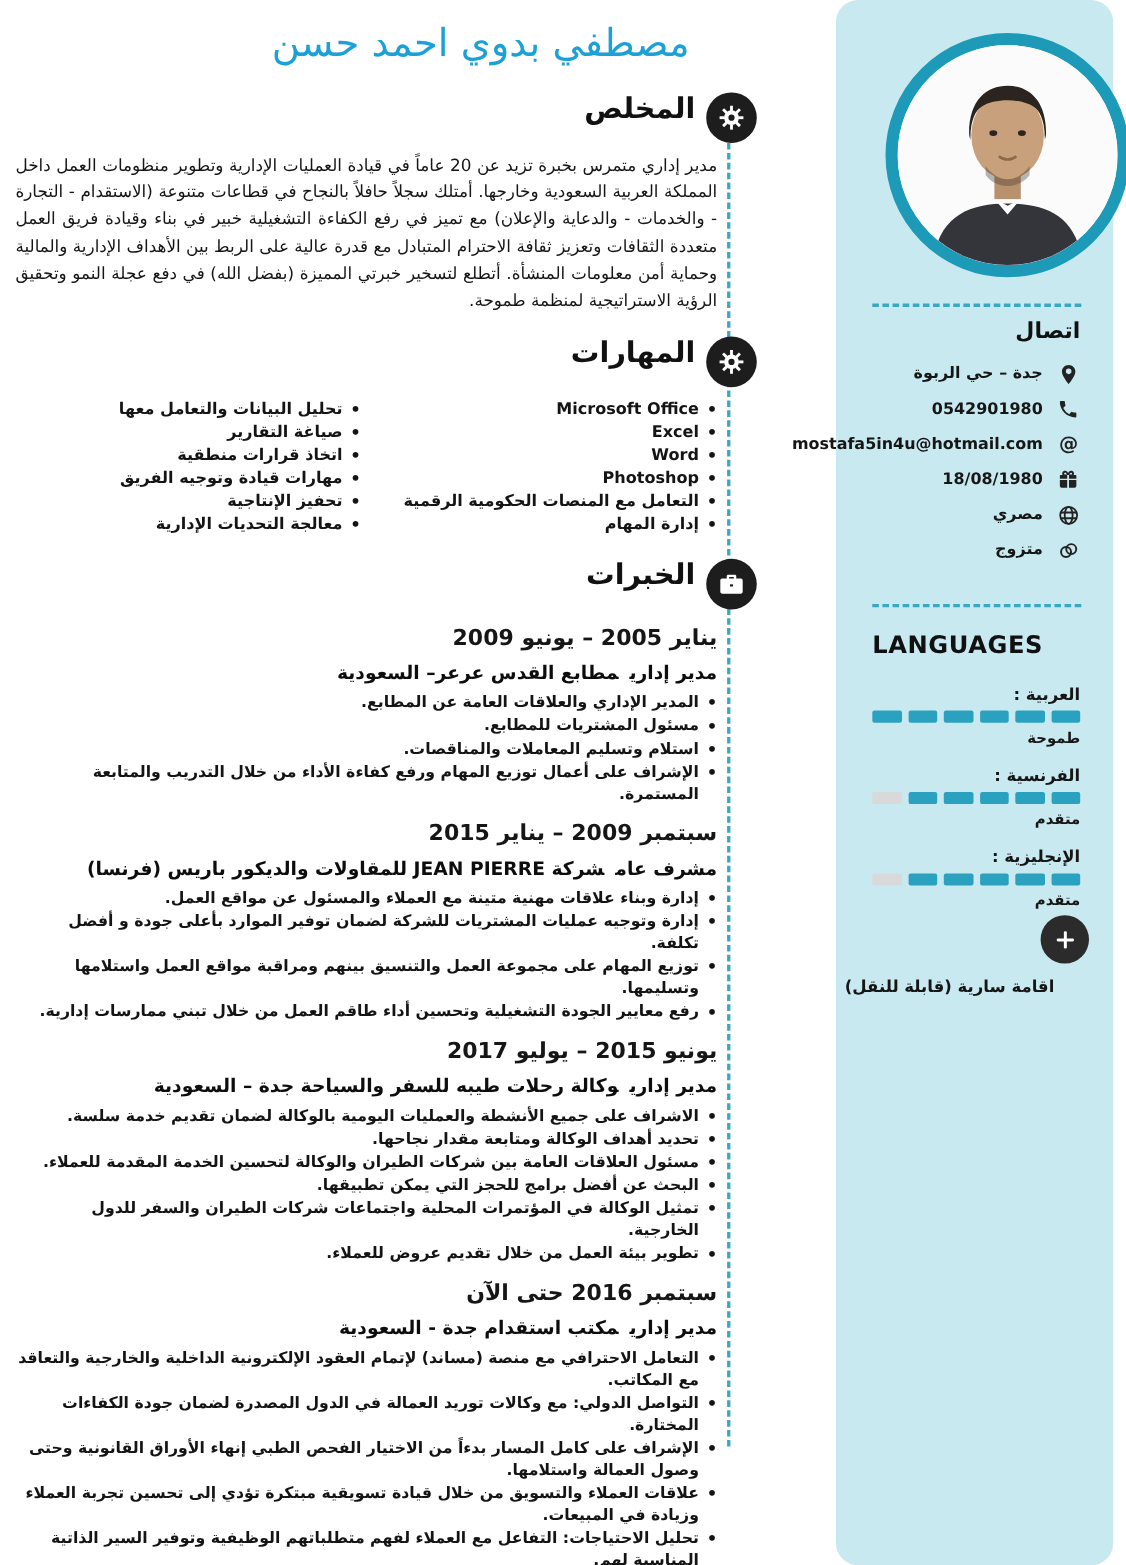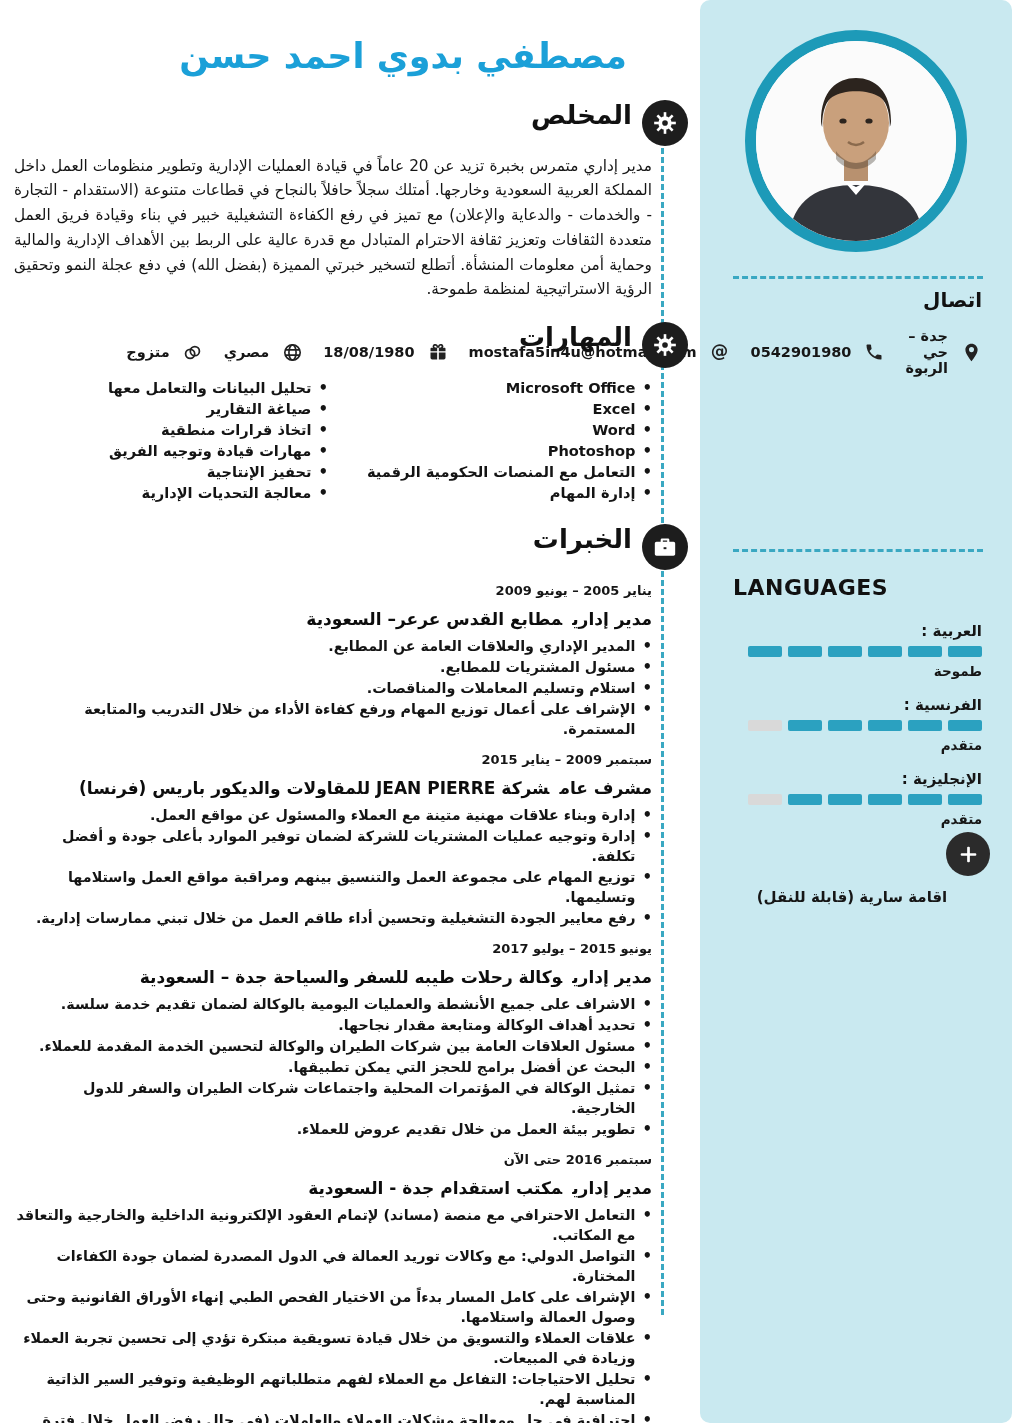--- a/index.html
+++ b/index.html
@@ -11,64 +11,64 @@
     --ink:#161616;
     --seg-off:#d9d9d9;
     --icon-dark:#1d1d1d;
   }
   *{margin:0;padding:0;box-sizing:border-box}
   html,body{background:#e8e8e8}
   body{font-family:"DejaVu Sans",sans-serif;color:var(--ink)}
   .page{position:relative;width:1024px;height:1423px;margin:0 auto;background:#fff;overflow:hidden;direction:rtl}
 
   
-  .sidebar{position:absolute;top:0;bottom:0;right:12px;width:312px;background:var(--sidebar-bg);border-radius:10px}
+  .sidebar{position:absolute;top:0;bottom:0;right:12px;width:252px;background:var(--sidebar-bg);border-radius:20px}
   .photo-ring{position:absolute;top:30px;left:45px;width:222px;height:222px;border:11px solid var(--ring);border-radius:50%;background:#fdfdfd;overflow:hidden}
   .photo-ring svg{display:block;width:100%;height:100%}
   .dash-h{position:absolute;left:33px;right:29px;border-top:3px dashed var(--teal-dash)}
   .dash-1{top:276px}
   .dash-2{top:549px}
 
   .contact-block{position:absolute;top:288px;left:20px;right:30px;text-align:right}
   .contact-title{font-size:20px;font-weight:700;color:#111;margin-bottom:16px}
-  .contact-list{display:flex;flex-direction:row;gap:20px}
+  .contact-list{display:flex;flex-direction:column;gap:8px}
   .contact-item{display:flex;align-items:center;gap:12px;direction:rtl;min-height:24px}
   .contact-icon{width:22px;height:22px;flex:0 0 22px;display:flex;align-items:center;justify-content:center}
   .contact-text{font-size:14.5px;font-weight:600;unicode-bidi:plaintext;text-align:right}
 
   .lang-block{position:absolute;top:575px;left:33px;right:30px;text-align:right}
   .lang-title{font-size:22px;font-weight:800;letter-spacing:.5px;color:#111;direction:ltr;text-align:left;margin-bottom:22px}
   .lang-item{margin-bottom:17px}
   .lang-label{font-size:15px;font-weight:700;margin-bottom:6px}
   .lang-bars{display:flex;direction:rtl;gap:6px;margin-bottom:6px}
   .seg{width:34px;height:11px;border-radius:2px;background:var(--seg-off)}
   .seg.on{background:var(--teal)}
   .lang-level{font-size:13.5px;font-weight:600}
 
   .residency-plus{position:absolute;top:832px;right:22px;width:44px;height:44px;border-radius:50%;background:#2b2b2b;display:flex;align-items:center;justify-content:center}
-  .residency-text{position:absolute;top:888px;right:16px;left:8px;text-align:center;font-size:15px;font-weight:700}
+  .residency-text{position:absolute;top:888px;right:16px;left:8px;text-align:left;font-size:15px;font-weight:700}
 
   
   .vline{position:absolute;left:661px;top:130px;height:1185px;border-left:3px dashed var(--teal-dash)}
 
   
   .main{position:absolute;top:0;left:14px;width:638px;direction:rtl;text-align:right}
-  .name{margin:34px 25px 0 0;font-size:35px;font-weight:700;color:var(--accent);line-height:1.3}
+  .name{margin:18px 25px 0 0;font-size:35px;font-weight:400;color:var(--accent);line-height:1.3}
   .sec-head{position:relative;margin-top:20px;height:46px;display:flex;align-items:flex-start}
   .sec-head h2{font-size:26px;font-weight:800;color:#111;margin-right:20px}
   .sec-icon{position:absolute;right:-36px;top:0;width:46px;height:46px;border-radius:50%;background:var(--icon-dark);display:flex;align-items:center;justify-content:center;z-index:2}
   .summary-text{margin-top:8px;font-size:15.3px;font-weight:500;line-height:1.62;text-align:justify;color:#151515}
 
   .skills-grid{margin-top:10px;display:grid;grid-template-columns:1fr 1fr;column-gap:10px}
   .bullet{display:flex;gap:7px;align-items:flex-start;font-size:14.6px;font-weight:600;line-height:20px;margin-bottom:1px;color:#141414}
   .bullet::before{content:"•";font-size:15px;line-height:20px}
   .skills-col .bullet{font-weight:700}
 
   .job{margin-top:13px}
-  .job-date{font-size:13px;font-weight:700;margin-bottom:11px}
+  .job-date{font-size:20px;font-weight:700;margin-bottom:11px}
   .job-title{font-size:17px;font-weight:800;margin-bottom:7px;color:#0d0d0d}
   .job-role{margin-left:10px}
   .job .bullet{font-size:14.3px}
 </style>
 </head>
 <body>
 
 <div class="page">
 
   <aside class="sidebar">

